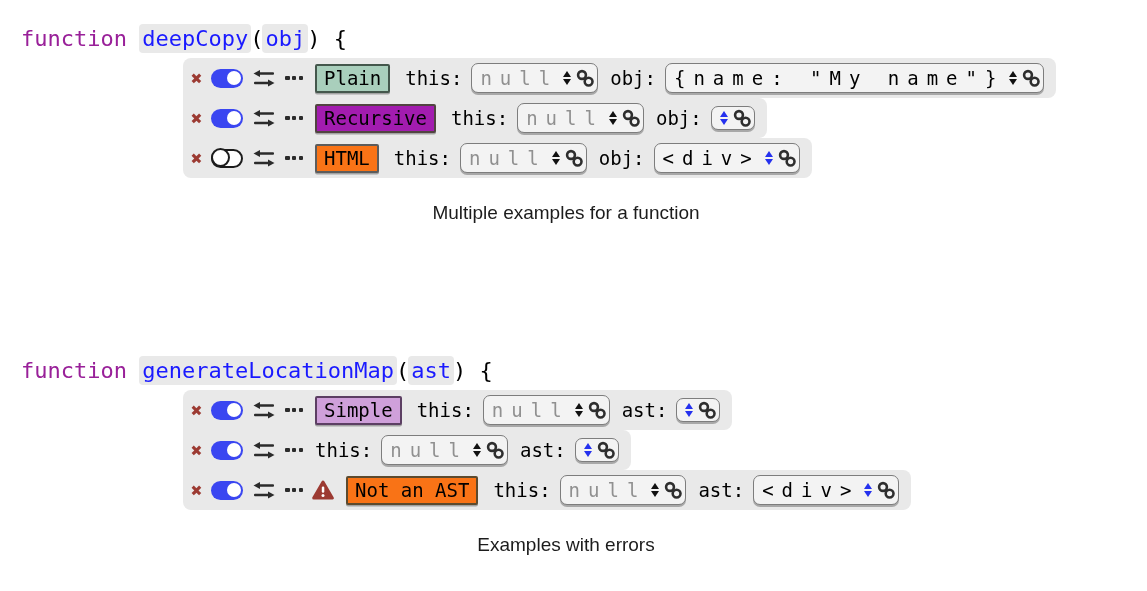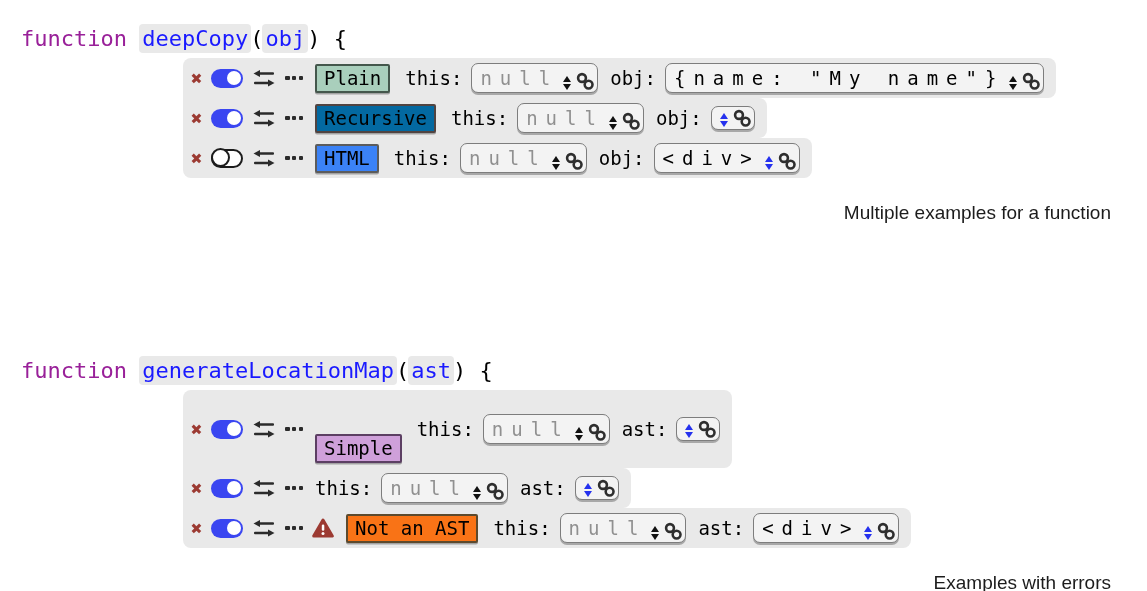--- a/index.html
+++ b/index.html
@@ -36,45 +36,45 @@
   .swap-icon,.warn-icon,.chain-icon{display:inline-flex;align-items:center;flex:none;}
 
   .dots{display:inline-flex;gap:2.5px;align-items:center;flex:none;}
   .dots i{width:4.2px;height:4.2px;background:#2b2b2b;border-radius:1px;display:block;}
 
   .badge{
     border:2px solid #444;border-radius:2px;padding:1px 7px 2px;margin:0 3px;
     box-shadow:0 1.5px 0 rgba(0,0,0,.3);white-space:nowrap;
   }
   .badge.green{background:#a9cfbc;border-color:#44574c;}
-  .badge.rose{background:#0369a1;border-color:#514441;}
-  .badge.gray{background:#3b82f6;border-color:#5c5c5c;}
-  .badge.plum{background:#cfa0da;border-color:#5c3f63;margin-top:39px;}
+  .badge.rose{background:#a21caf;border-color:#514441;}
+  .badge.gray{background:#f97316;border-color:#5c5c5c;}
+  .badge.plum{background:#cfa0da;border-color:#5c3f63;}
   .badge.tan{background:#f97316;border-color:#5c4a2e;}
 
   .flabel{white-space:nowrap;margin-left:3px;}
 
   .vbox{
-    display:inline-flex;align-items:flex-end;gap:5px;background:#f3f3f3;
+    display:inline-flex;align-items:center;gap:5px;background:#f3f3f3;
     border:1.6px solid #7d7d7d;border-radius:7px;padding:2px 3px 2px 8px;
     box-shadow:0 2px 0 rgba(0,0,0,.28);white-space:nowrap;
   }
   .val{letter-spacing:8px;line-height:24px;}
   .val.muted{color:#909090;}
 
   .stepper{display:inline-flex;flex-direction:column;gap:2.5px;flex:none;}
   .stepper i{display:block;width:0;height:0;border-left:4.5px solid transparent;border-right:4.5px solid transparent;}
   .stepper .up{border-bottom:6px solid #111;}
   .stepper .dn{border-top:6px solid #111;}
   .stepper.blue .up{border-bottom-color:#2531ee;}
   .stepper.blue .dn{border-top-color:#2531ee;}
 
   .caption{
     font-family:"Liberation Sans",sans-serif;font-size:19px;color:#1c1c1c;
-    width:1090px;text-align:right;margin-top:24px;
+    width:1090px;text-align:center;margin-top:24px;
   }
   .block2{margin-top:134px;}
 </style>
 </head>
 <body>
 
 <svg width="0" height="0" style="position:absolute">
   <defs>
     <g id="swap-arrows">
       <path d="M8 1 L1.5 4.5 L8 8 Z" fill="#2b2b2b"></path>

